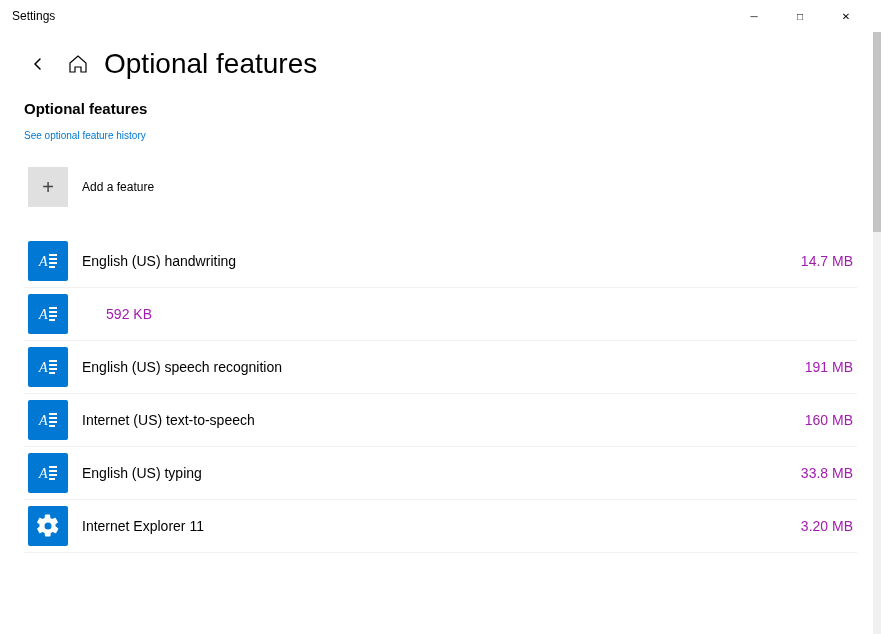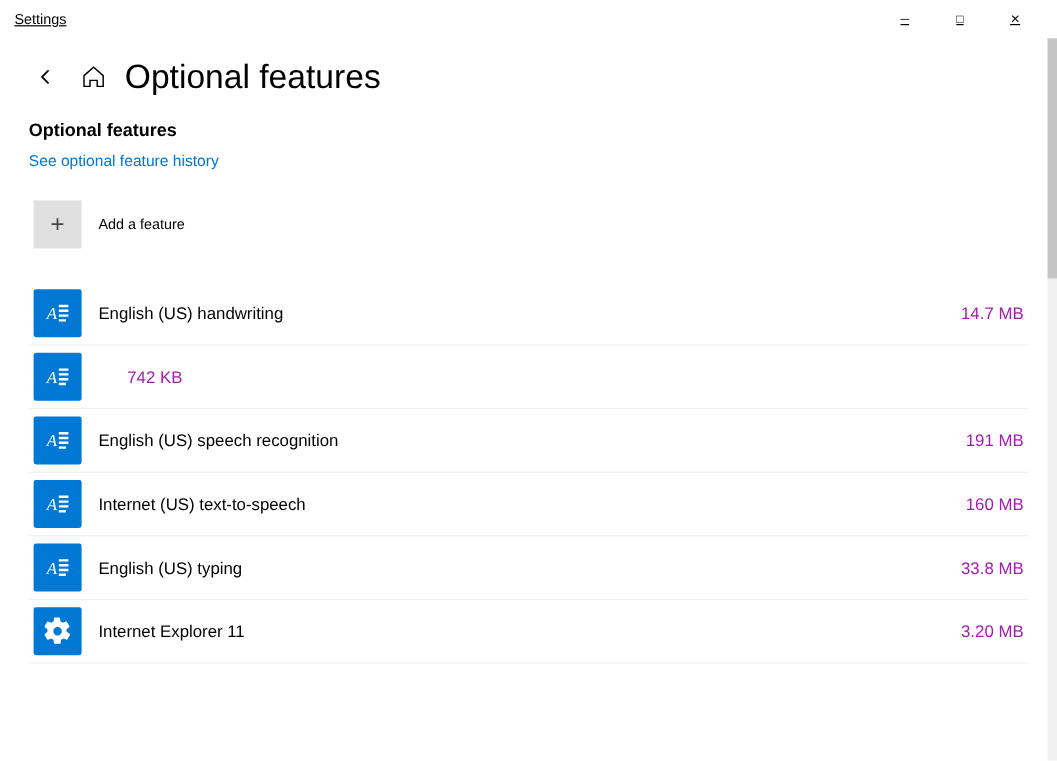--- a/index.html
+++ b/index.html
@@ -19,21 +19,20 @@
 
     
     .title-bar {
       display: flex;
       align-items: center;
       justify-content: space-between;
       padding: 0 12px;
       height: 32px;
       background: #fff;
       user-select: none;
-      text-decoration: underline;
     }
 
     .title-bar-left {
       display: flex;
       align-items: center;
       gap: 10px;
     }
 
     .title-bar-title {
       font-size: 12px;
@@ -112,21 +111,21 @@
     
     .section-title {
       font-size: 15px;
       font-weight: 600;
       color: #000;
       margin-bottom: 8px;
     }
 
     .link {
       color: #0078d4;
-      font-size: 13px;
+      font-size: 10px;
       text-decoration: none;
       cursor: pointer;
       display: inline-block;
       margin-bottom: 18px;
     }
 
     
     .add-feature-btn {
       display: flex;
       align-items: center;
@@ -292,21 +291,21 @@
         <div class="feature-item">
           <div class="feature-icon">
             <svg viewBox="0 0 24 24" fill="white" xmlns="http://www.w3.org/2000/svg">
         <text x="3" y="17" font-size="14" font-family="serif" font-style="italic" fill="white">A</text>
         <line x1="13" y1="6" x2="21" y2="6" stroke="white" stroke-width="2"></line>
         <line x1="13" y1="10" x2="21" y2="10" stroke="white" stroke-width="2"></line>
         <line x1="13" y1="14" x2="21" y2="14" stroke="white" stroke-width="2"></line>
         <line x1="13" y1="18" x2="19" y2="18" stroke="white" stroke-width="2"></line>
       </svg>
           </div>
-          <span class="feature-size">742 KB</span>
+          <span class="feature-size">592 KB</span>
         </div>
         <div class="feature-item">
           <div class="feature-icon">
             <svg viewBox="0 0 24 24" fill="white" xmlns="http://www.w3.org/2000/svg">
         <text x="3" y="17" font-size="14" font-family="serif" font-style="italic" fill="white">A</text>
         <line x1="13" y1="6" x2="21" y2="6" stroke="white" stroke-width="2"></line>
         <line x1="13" y1="10" x2="21" y2="10" stroke="white" stroke-width="2"></line>
         <line x1="13" y1="14" x2="21" y2="14" stroke="white" stroke-width="2"></line>
         <line x1="13" y1="18" x2="19" y2="18" stroke="white" stroke-width="2"></line>
       </svg>

